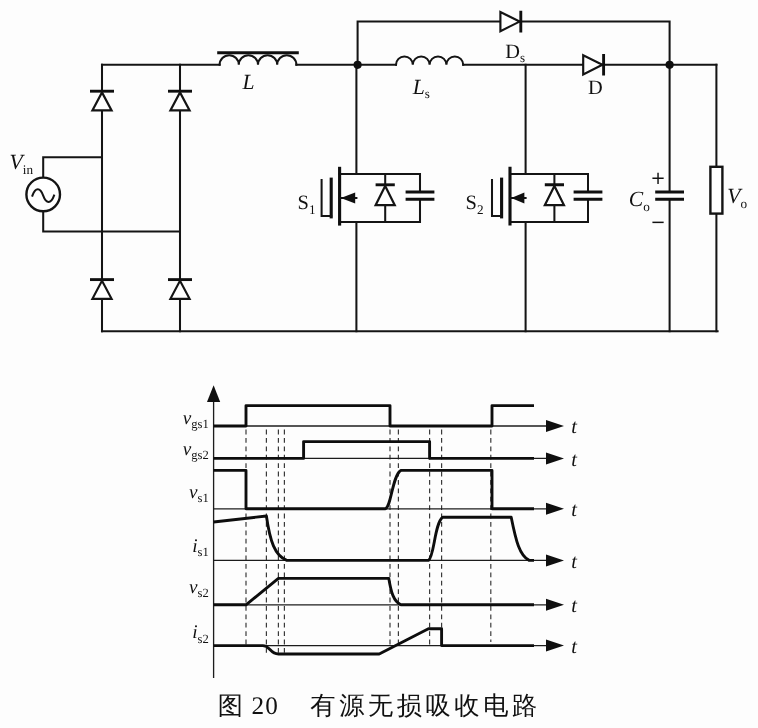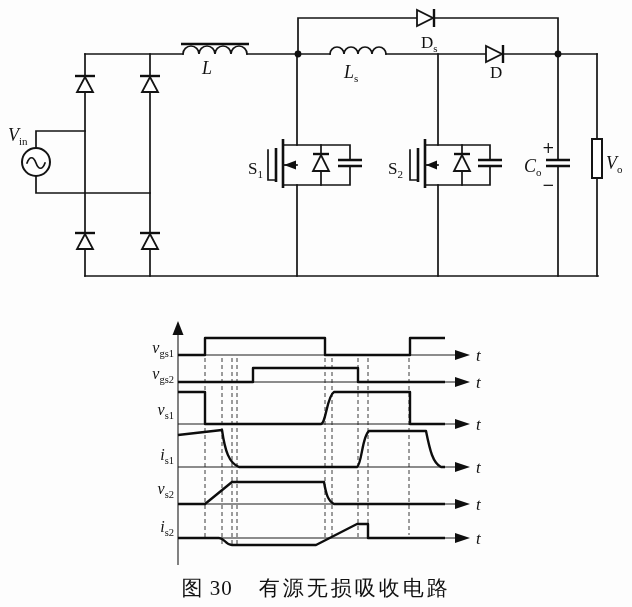--- a/index.html
+++ b/index.html
@@ -198,15 +198,15 @@
       <line class="axis" x1="178" y1="538" x2="456" y2="538"></line>
       <polygon class="arrow" points="470,538 455,533 455,543"></polygon>
       <text class="wf-label" x="174" y="532" text-anchor="end"><tspan>i</tspan><tspan class="wf-sub" dy="3.5">s2</tspan></text>
       <text class="t-label" x="476" y="544">t</text>
       <path class="trace" d="M178,538 H219 C225,538 225,545 232,545 H316 L357,524 H368 V538 H445"></path>
     </g>
   </g>
 </svg>
 
 <div id="caption">
-  <span class="cap-prefix">图 30</span><span class="cap-title">有源无损吸收电路</span>
+  <span class="cap-prefix">图 20</span><span class="cap-title">有源无损吸收电路</span>
 </div>
 </div>
 
 </body></html>

